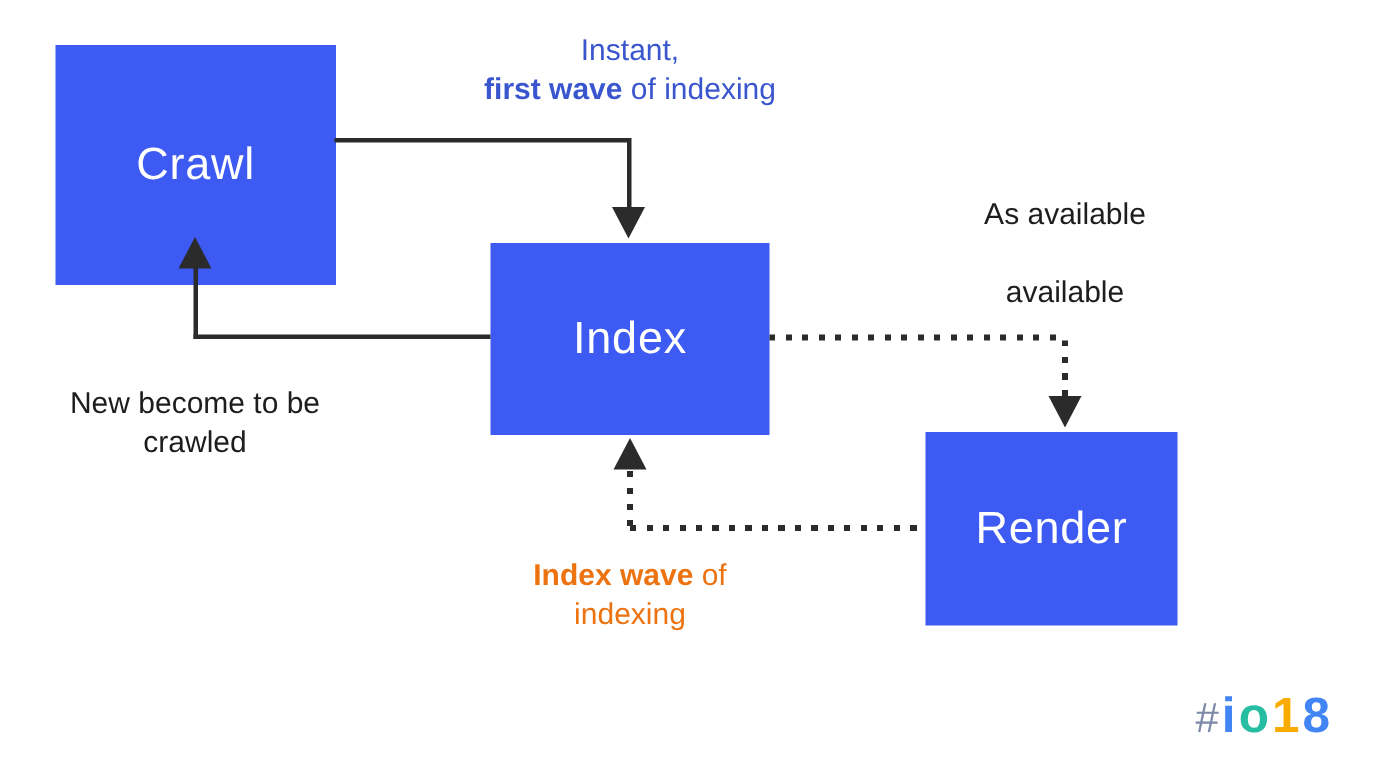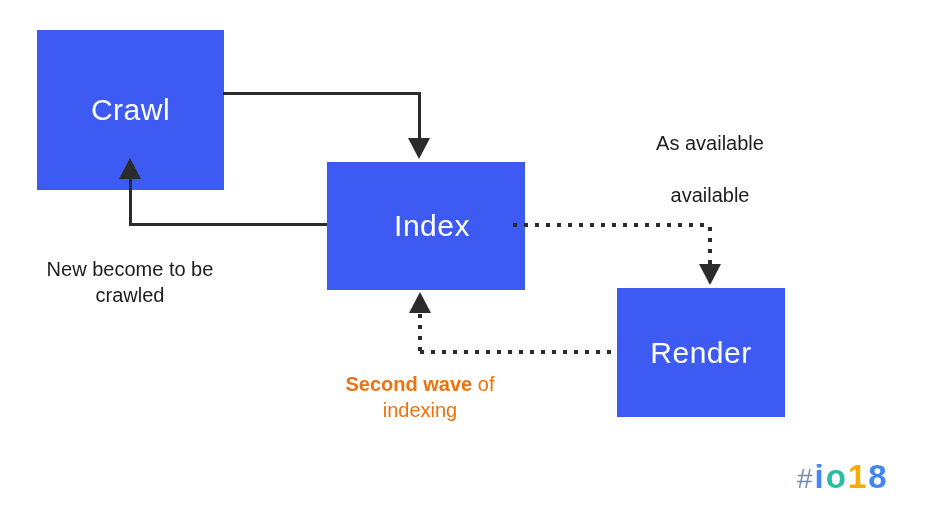--- a/index.html
+++ b/index.html
@@ -21,21 +21,21 @@
     position: absolute;
     background: var(--box-blue);
     color: var(--node-label);
     display: flex;
     align-items: center;
     justify-content: center;
     font-size: 30px;
     letter-spacing: 0.5px;
   }
   .node-crawl  { left: 37px;  top: 30px;  width: 187px; height: 160px; }
-  .node-index  { left: 327px; top: 162px; width: 186px; height: 128px; padding-left: 12px; }
+  .node-index  { left: 327px; top: 162px; width: 186px; height: 128px; }
   .node-render { left: 617px; top: 288px; width: 168px; height: 129px; }
 
   
   .line-solid-h { position: absolute; height: 3px; background: var(--arrow); }
   .line-solid-v { position: absolute; width: 3px;  background: var(--arrow); }
 
   
   .line-dot-h {
     position: absolute; height: 4px;
     background: repeating-linear-gradient(to right, var(--arrow) 0 4px, transparent 4px 11px);
@@ -130,34 +130,38 @@
   <div class="head head-up seg-index-crawl-head"></div>
 
   <div class="line-dot-h seg-index-render-h"></div>
   <div class="line-dot-v seg-index-render-v"></div>
   <div class="head head-down seg-index-render-head"></div>
 
   <div class="line-dot-h seg-render-index-h"></div>
   <div class="line-dot-v seg-render-index-v"></div>
   <div class="head head-up seg-render-index-head"></div>
 
+  <div class="ann ann-first-wave">
+    <span>Instant,</span><br>
+    <b>first wave</b><span> of indexing</span>
+  </div>
 
   <div class="ann ann-resources">
     <span>As available</span><br>
     <br>
     <span>available</span>
   </div>
 
   <div class="ann ann-new-links">
     <span>New become to be</span><br>
     <span>crawled</span>
   </div>
 
   <div class="ann ann-second-wave">
-    <b>Second wave</b><span> of</span><br>
+    <b>Index wave</b><span> of</span><br>
     <span>indexing</span>
   </div>
 
   <div class="logo">
     <span class="lg-hash">#</span>
     <span class="lg-i">i</span>
     <span class="lg-o">o</span>
     <span class="lg-one">1</span>
     <span class="lg-eight">8</span>
   </div>

